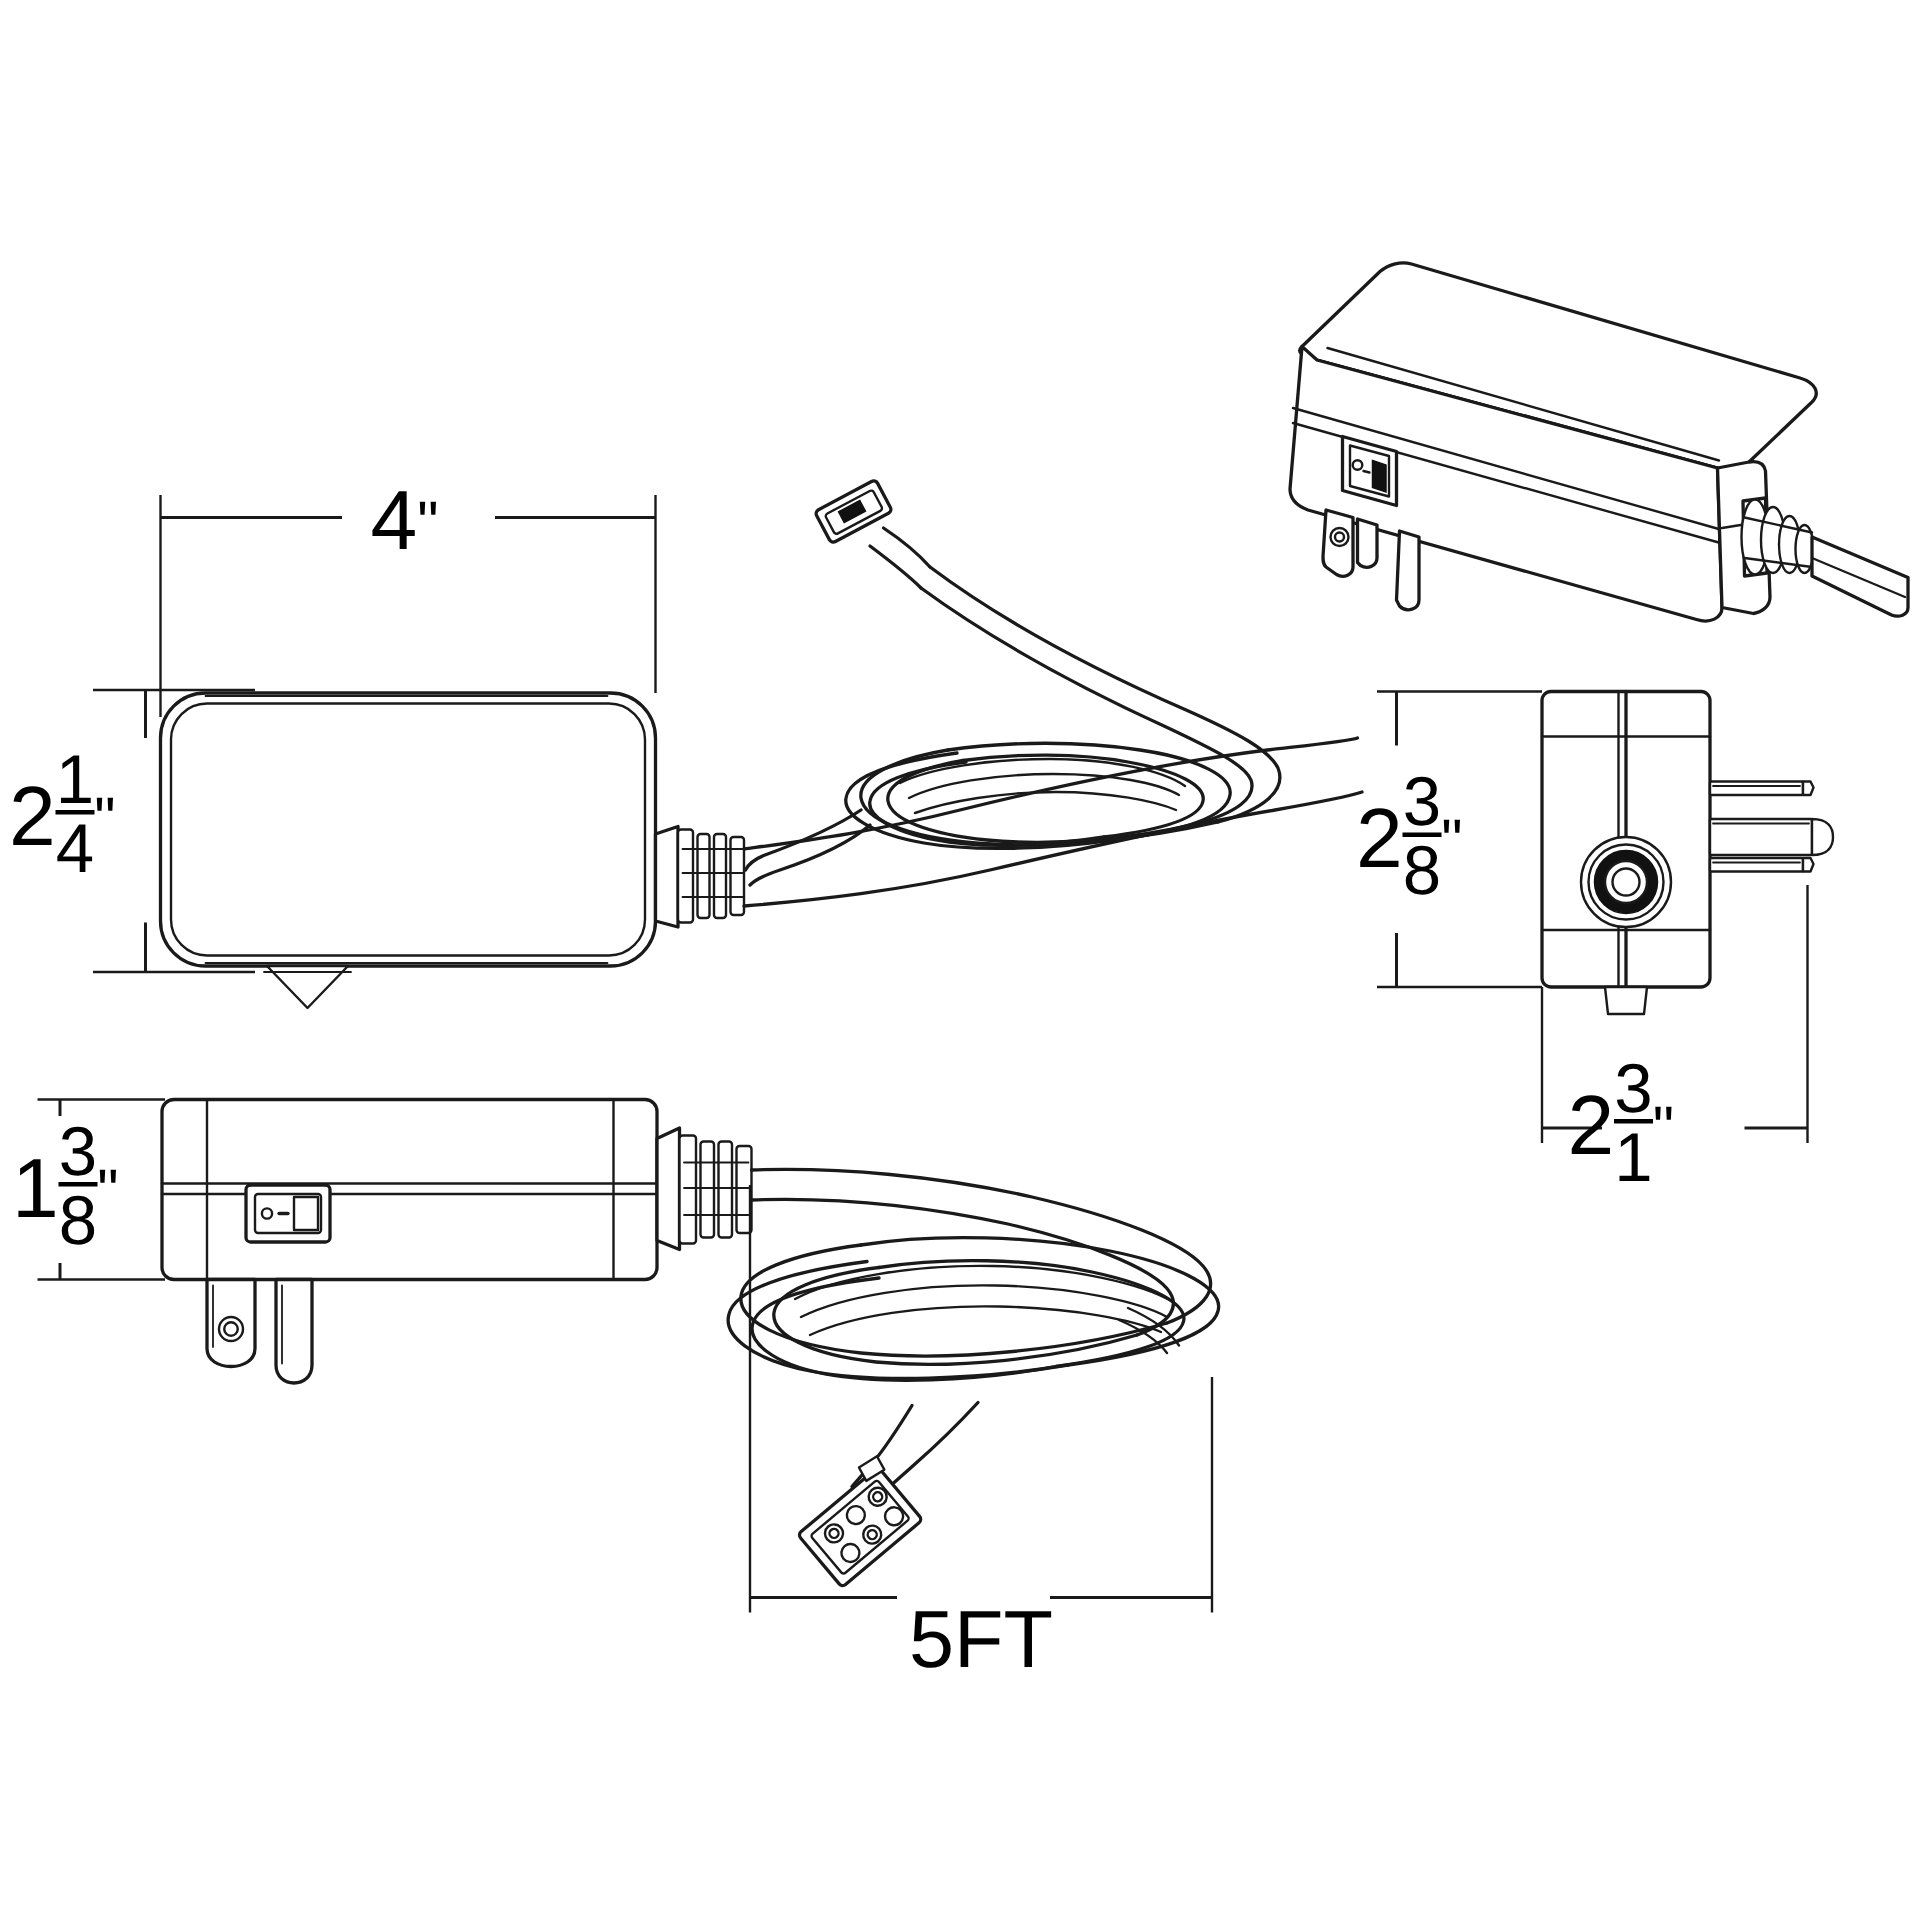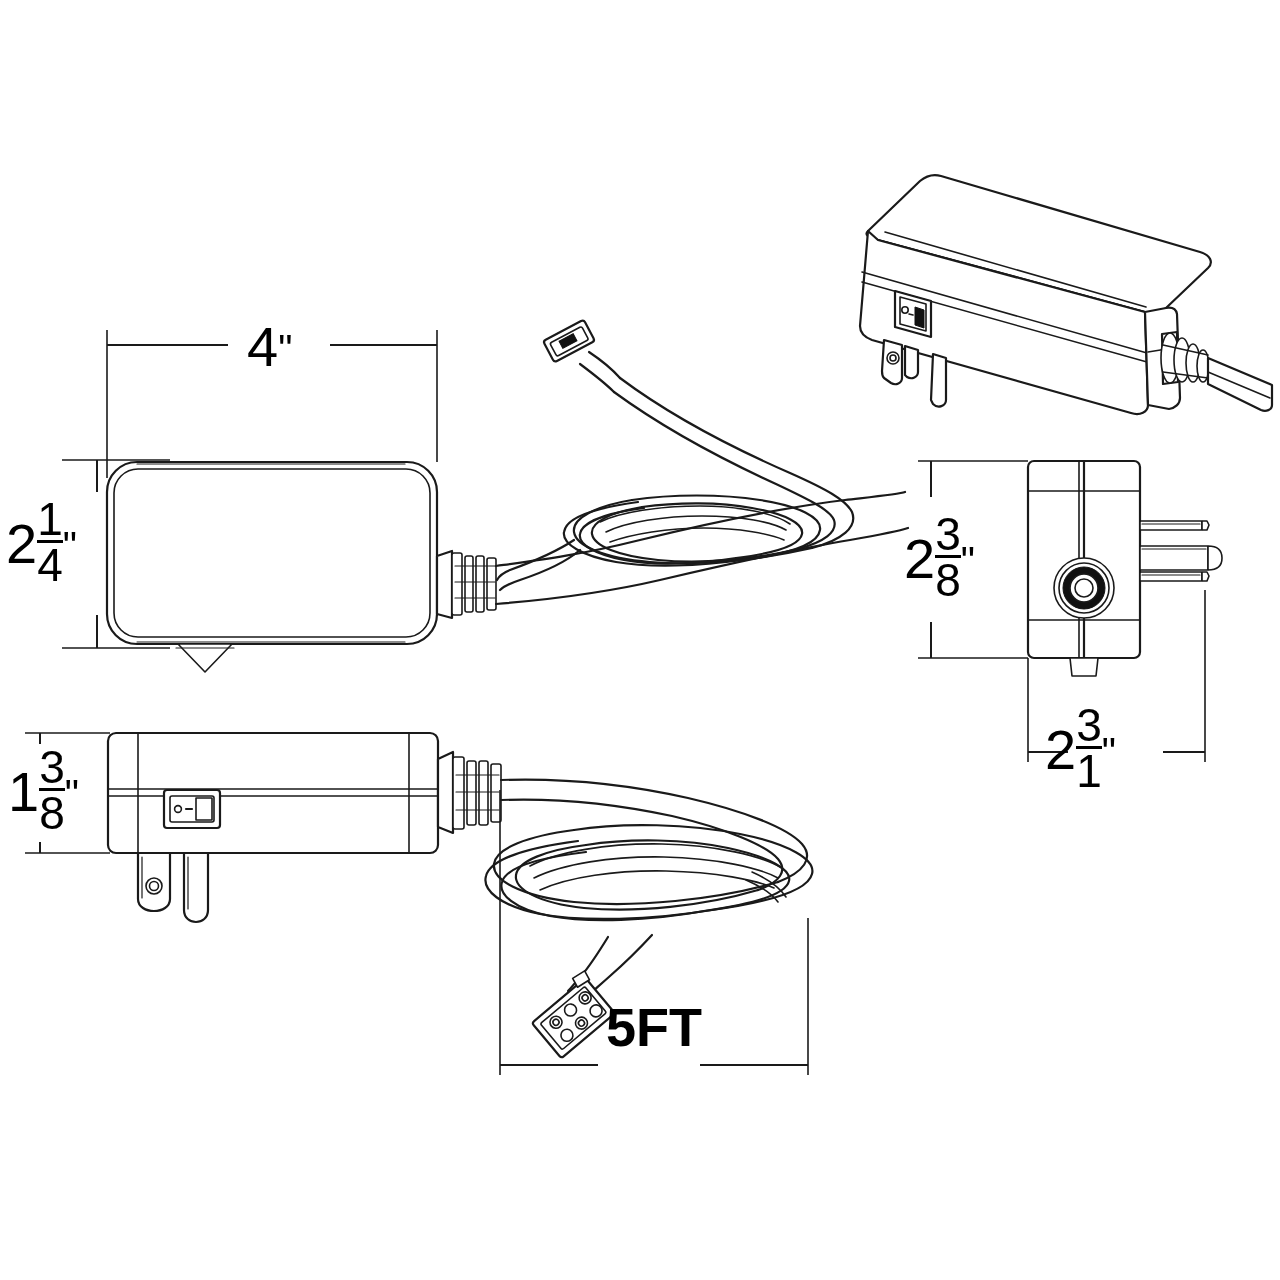--- a/index.html
+++ b/index.html
@@ -355,15 +355,15 @@
     <span class="row">
       <span class="whole">1</span>
       <span class="frac">
         <span class="num">3</span>
         <span class="den">8</span>
       </span>
       <span class="inchmark">"</span>
     </span>
   </div>
 
-  <div class="dimtext ftlabel" style="left:606px;top:1000px;font-weight:bold;">5FT</div>
+  <div class="dimtext ftlabel" style="left:606px;top:1066px;">5FT</div>
 
 </div>
 
 </body></html>

